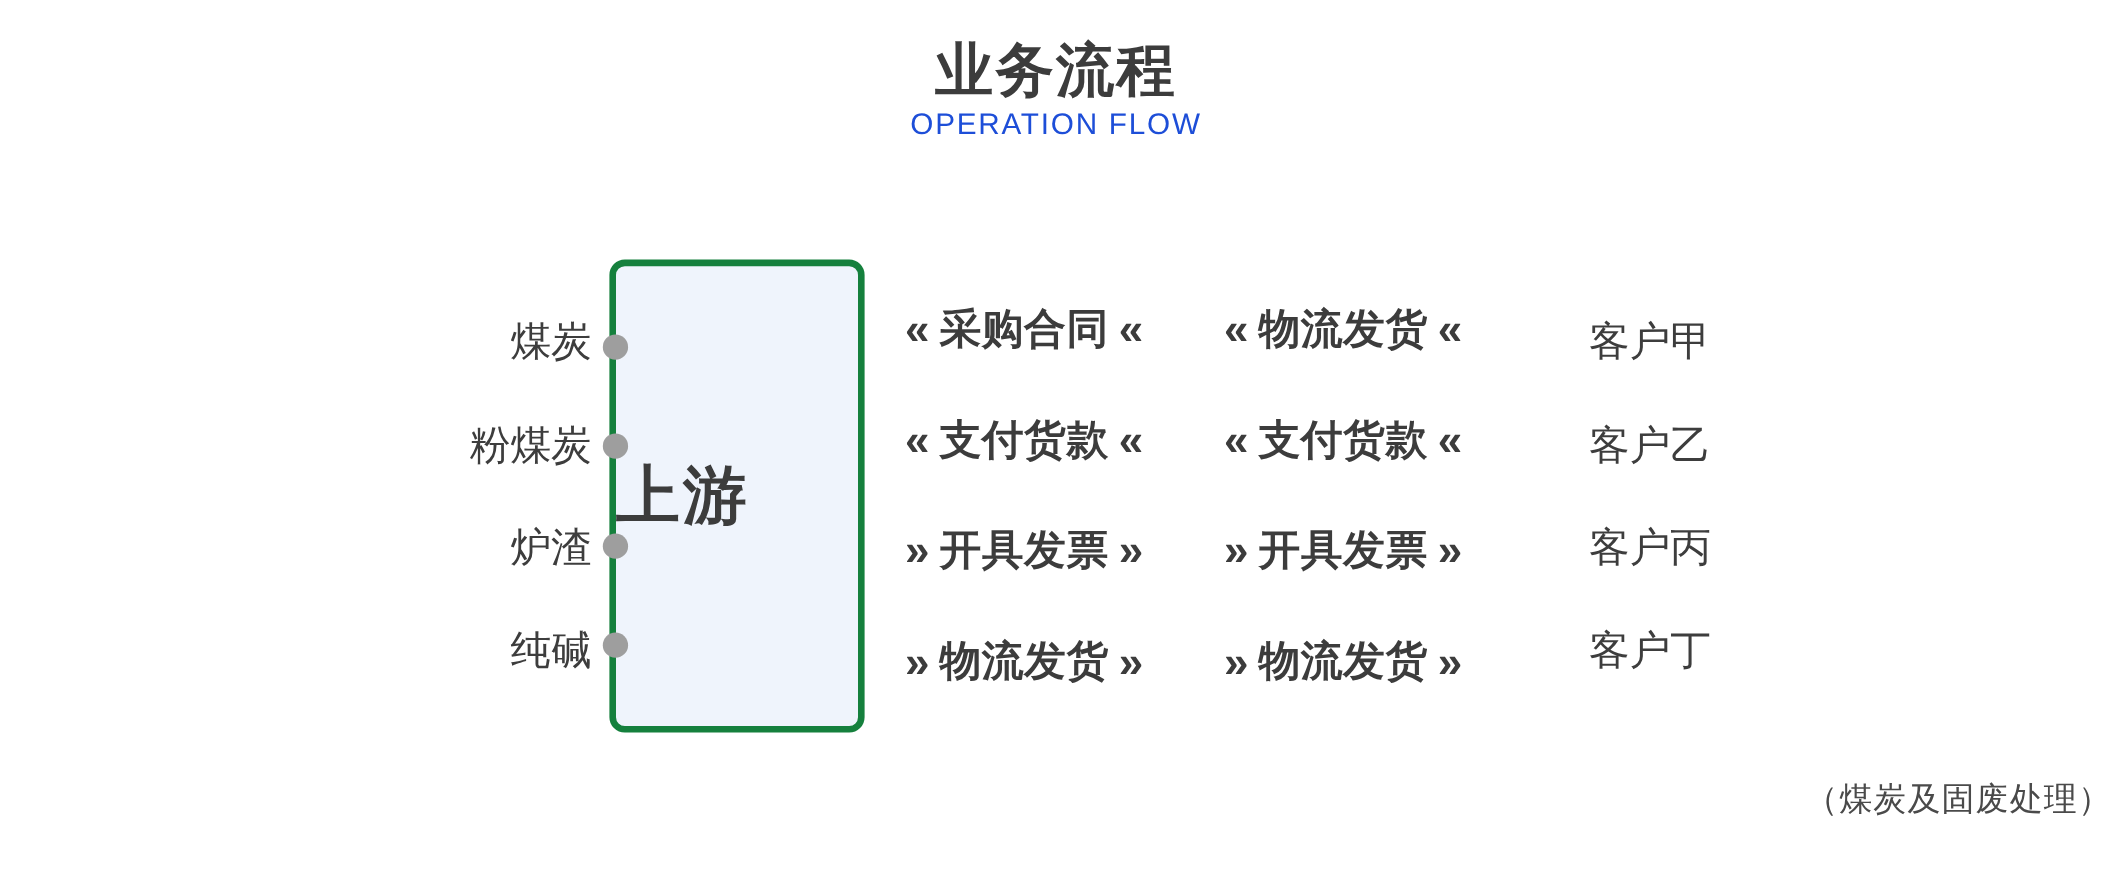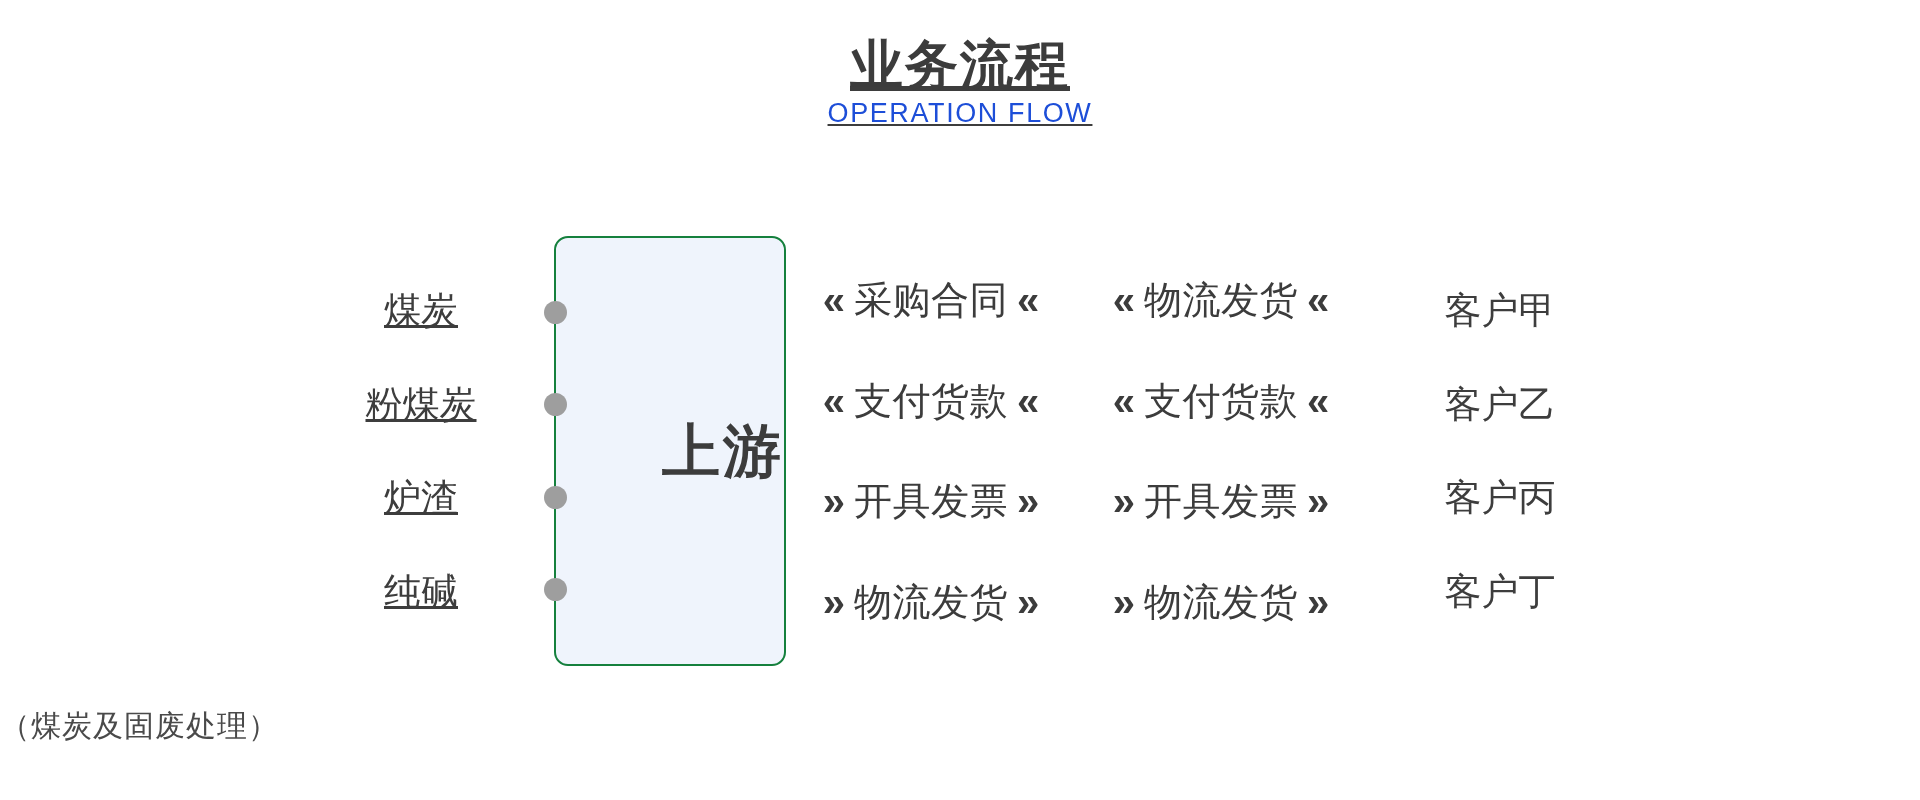--- a/index.html
+++ b/index.html
@@ -16,21 +16,20 @@
     position: relative;
   }
 
   
   .header {
     position: absolute;
     top: 36px;
     left: 0;
     width: 100%;
     text-align: center;
-    text-decoration: underline;
   }
   .title-cn {
     font-size: 53px;
     font-weight: 700;
     letter-spacing: 2px;
     color: #3c3c3c;
     line-height: 1.08;
   }
   .title-en {
     font-size: 27px;
@@ -56,43 +55,43 @@
 
   
   .endpoints {
     width: 250px;
     display: flex;
     flex-direction: column;
     justify-content: space-around;
     padding: 28px 0;
     box-sizing: border-box;
   }
-  .endpoints.left  { align-items: center; text-decoration: underline; }
+  .endpoints.left  { align-items: flex-end; }
   .endpoints.right { align-items: center; }
 
   .endpoint {
     font-size: 37px;
     font-weight: 400;
     color: #3d3d3d;
     line-height: 1;
     white-space: nowrap;
   }
   .endpoints.left  .endpoint { padding-right: 16px; }
   .endpoints.right .endpoint { padding-left: 18px; }
 
   
   .stage {
     position: relative;
     width: 232px;
     background: #eff4fc;
-    border: 2px solid #15803d;
+    border: 6px solid #15803d;
     border-radius: 14px;
     display: flex;
     align-items: center;
-    justify-content: flex-end;
+    justify-content: flex-start;
     box-sizing: border-box;
   }
   .stage-label {
     font-size: 58px;
     font-weight: 700;
     color: #3c3c3c;
     letter-spacing: 3px;
     line-height: 1;
   }
 
@@ -137,33 +136,33 @@
   }
   .flow .chev {
     font-size: 40px;
     font-weight: 700;
     color: #3c3c3c;
     line-height: 1;
     display: inline-block;
   }
   .flow .flow-label {
     font-size: 38px;
-    font-weight: 400;
+    font-weight: 700;
     color: #3c3c3c;
     letter-spacing: 0.5px;
     line-height: 1;
   }
 
   
   .caption {
     position: absolute;
     top: 706px;
     left: 0;
     width: 100%;
-    text-align: left;
+    text-align: right;
     font-size: 30px;
     color: #4a4a4a;
     letter-spacing: 1px;
   }
 </style>
 </head>
 <body>
 
 <div class="header">
   <div class="title-cn">业务流程</div>

